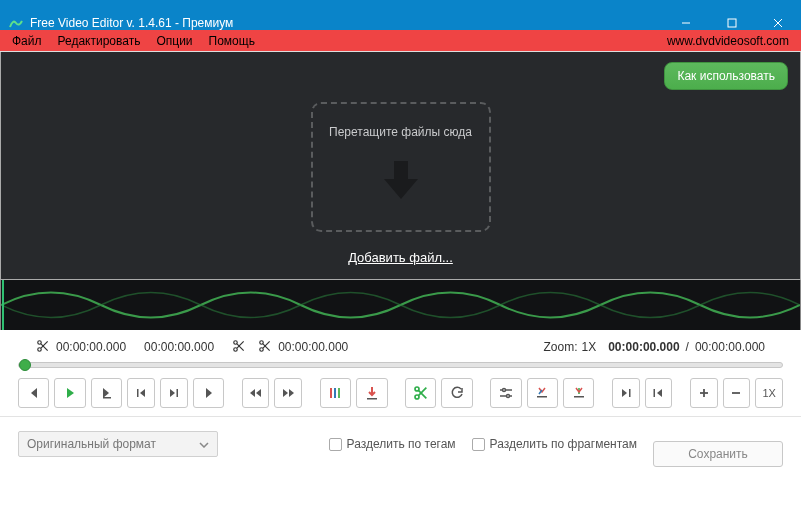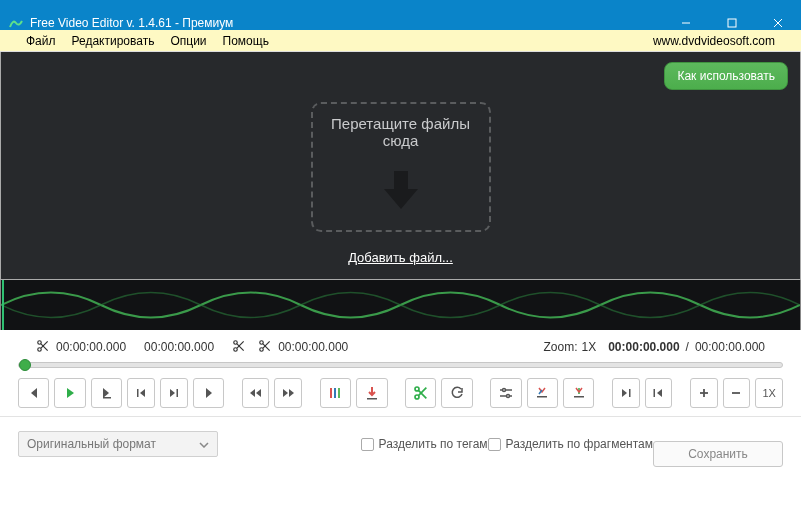--- a/index.html
+++ b/index.html
@@ -5,30 +5,30 @@
   * { box-sizing: border-box; margin: 0; padding: 0; font-family: "Segoe UI", Tahoma, sans-serif; }
   body { width: 801px; height: 515px; background: #fff; overflow: hidden; }
 
   .titlebar { height: 30px; background: #0a84c9; color: #fff; display: flex; align-items: center; padding: 16px 0 0 8px; }
   .titlebar .app-icon { width: 16px; height: 16px; margin-right: 6px; }
   .titlebar .title { font-size: 12px; flex: 1; }
   .titlebar .win-controls { display: flex; height: 100%; }
   .titlebar .win-btn { width: 46px; height: 100%; display: flex; align-items: center; justify-content: center; cursor: pointer; }
   .titlebar .win-btn svg { stroke: #fff; fill: none; }
 
-  .menubar { height: 22px; background: #fef9c3; border-bottom: 1px solid #ddd; display: flex; align-items: center; padding: 0 18px; font-size: 12px; }
+  .menubar { height: 22px; background: #ef4444; border-bottom: 1px solid #ddd; display: flex; align-items: center; padding: 0 4px; font-size: 12px; }
   .menubar .menu-item { padding: 2px 8px; cursor: pointer; }
   .menubar .spacer { flex: 1; }
   .menubar .link { color: #000; cursor: pointer; padding-right: 8px; }
 
   .video-area { height: 228px; background: #27292c; position: relative; border: 1px solid #aaa; border-top: none; }
   .howto-btn { position: absolute; top: 10px; right: 12px; background: #5cb85c; background: linear-gradient(#5db85d,#4cae4c); color: #fff; font-size: 12px; padding: 6px 12px; border: 1px solid #3f923f; border-radius: 8px; cursor: pointer; }
   .dropzone-wrap { position: absolute; top: 50px; left: 50%; transform: translateX(-50%); text-align: center; }
   .dropzone { width: 180px; height: 130px; border: 2px dashed #5a5c5e; border-radius: 10px; display: flex; flex-direction: column; align-items: center; justify-content: center; margin: 0 auto; }
-  .dropzone .dz-text { color: #c9cacc; font-size: 15px; margin-bottom: 16px; }
+  .dropzone .dz-text { color: #c9cacc; font-size: 12px; margin-bottom: 16px; }
   .dropzone .arrow svg { fill: #1a1b1d; }
   .addfile { margin-top: 18px; color: #fff; font-size: 13px; text-decoration: underline; cursor: pointer; display: inline-block; }
 
   .waveform { height: 50px; background: #111214; border-left:1px solid #888; border-right:1px solid #888; position: relative; overflow: hidden; }
   .waveform .marker { position:absolute; top:0; left:1px; width:2px; height:100%; background:#2fbf71; }
   .waveform svg { width:100%; height:100%; }
 
   .time-row { height: 26px; display: flex; align-items: center; padding: 8px 36px 0; font-size: 12px; color:#333; }
   .time-row .scissor { margin-right:6px; }
   .time-row .tval { margin-right: 18px; }
@@ -38,21 +38,21 @@
   .slider-row { padding: 6px 18px 10px; }
   .slider { height: 6px; background: #e4e4e4; border:1px solid #c7c7c7; border-radius:3px; position:relative; }
   .slider .knob { position:absolute; left:0; top:-4px; width:12px; height:12px; background:#3fae4a; border-radius:50%; border:1px solid #2c8c39; }
 
   .toolbar { padding: 0 18px 8px; display:flex; align-items:center; gap:5px; }
   .tbtn { width:34px; height:30px; background:#fff; border:1px solid #c8c8c8; border-radius:3px; display:flex; align-items:center; justify-content:center; cursor:pointer; }
   .tbtn.small { width:30px; }
   .tbtn.txt { font-size:11px; color:#555; }
   .sep { width: 8px; }
 
-  .bottom { height: 46px; border-top:1px solid #e3e3e3; padding: 9px 18px 0; display:flex; align-items:center; font-size:12px; color:#555; }
+  .bottom { height: 46px; border-top:1px solid #e3e3e3; padding: 9px 18px 0; display:flex; align-items:center; gap:16px; font-size:12px; color:#555; }
   .combo { width:200px; height:26px; border:1px solid #d0d0d0; background:#f3f3f3; border-radius:2px; display:flex; align-items:center; padding:0 8px; justify-content:space-between; color:#777; cursor:pointer; }
   .chk { display:flex; align-items:center; gap:5px; cursor:pointer;justify-content:center; }
   .chkbox { width:13px; height:13px; border:1px solid #aaa; border-radius:2px; background:#fff; }
   .savebtn { margin-left:auto; width:130px; height:26px; border:1px solid #c8c8c8; background:#fafafa; border-radius:3px; color:#888; display:flex; align-items:center; justify-content:center; cursor:pointer;margin-top:20px; }
 </style>
 </head>
 <body>
 
 <div class="titlebar">
   <span class="app-icon">

